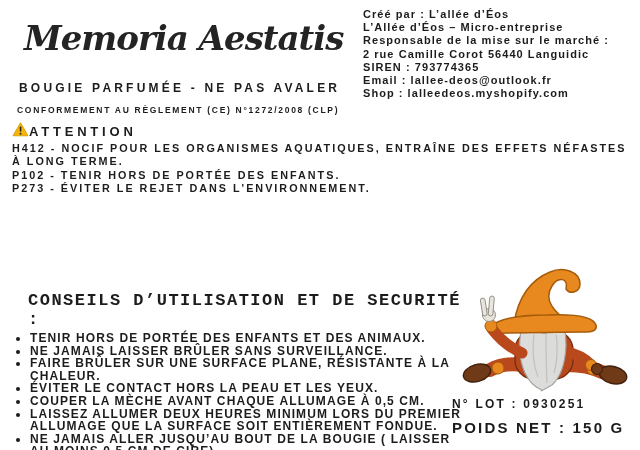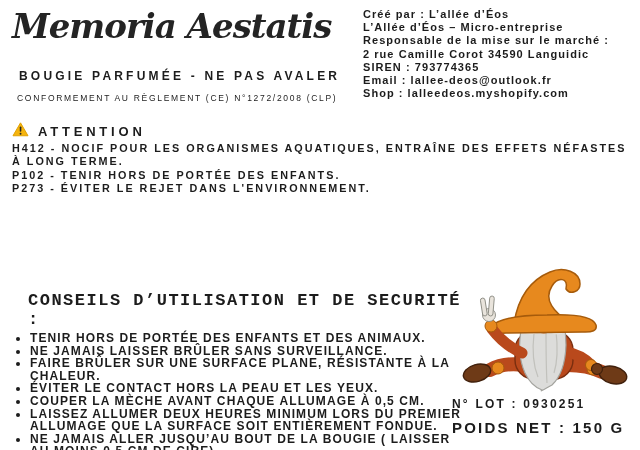--- a/index.html
+++ b/index.html
@@ -9,57 +9,57 @@
     width: 640px; height: 450px;
     background: #ffffff;
     color: #1c1c1c;
     font-family: "Liberation Sans", sans-serif;
     overflow: hidden;
   }
 
   
   .brand { position: absolute; left: 12px; top: 2px; width: 348px; }
   .title {
-    margin: 0;
+    margin: 12px;
     font-family: "DejaVu Serif", serif;
     font-style: italic;
     font-weight: 700;
     font-size: 34px;
     letter-spacing: -1px;
     color: #242424;
     line-height: 1.45;
   }
   .subtitle {
     margin-top: 18px;
     padding-left: 7px;
     font-size: 12px;
     font-weight: 700;
     letter-spacing: 3.2px;
     white-space: nowrap;
   }
   .regulation {
     margin-top: 10px;
     padding-left: 5px;
     font-size: 8.5px;
-    font-weight: 400;
+    font-weight: 700;
     letter-spacing: 1.7px;
     white-space: nowrap;
   }
 
   
   .producer {
     position: absolute; left: 363px; top: 8px; width: 268px;
     font-size: 11px; font-weight: 700;
     letter-spacing: 1.05px; line-height: 13.2px;
   }
 
   
   .warnings { position: absolute; left: 12px; top: 122px; width: 620px; }
   .attention-row {
-    display: flex; align-items: center; gap: 9px;
+    display: flex; align-items: center; 
     font-size: 13px; font-weight: 800; letter-spacing: 3.8px;
     margin-bottom: 2px;
   }
   .warn-tri { flex: 0 0 auto; display: inline-block; }
   .warnings p {
     margin: 0;
     font-size: 10.8px; font-weight: 700;
     letter-spacing: 2px; line-height: 13.3px;
   }
 
@@ -96,21 +96,21 @@
   <div class="brand">
     <h1 class="title">Memoria Aestatis</h1>
     <div class="subtitle">BOUGIE PARFUMÉE - NE PAS AVALER</div>
     <div class="regulation">CONFORMEMENT AU RÈGLEMENT (CE) N°1272/2008 (CLP)</div>
   </div>
 
   <div class="producer">
     <div>Créé par : L’allée d’Éos</div>
     <div>L’Allée d’Éos – Micro-entreprise</div>
     <div>Responsable de la mise sur le marché :</div>
-    <div>2 rue Camille Corot 34590 Languidic</div>
+    <div>2 rue Camille Corot 56440 Languidic</div>
     <div>SIREN :  793774365</div>
     <div>Email : lallee-deos@outlook.fr</div>
     <div>Shop : lalleedeos.myshopify.com</div>
   </div>
 
   <section class="warnings">
     <div class="attention-row">
       <span class="warn-tri">
         <svg width="17" height="15" viewBox="0 0 20 18" aria-hidden="true">
           <path d="M10 1 L19 16.5 L1 16.5 Z" fill="#F5B40D" stroke="#DFA006" stroke-width="1.2" stroke-linejoin="round"></path>

